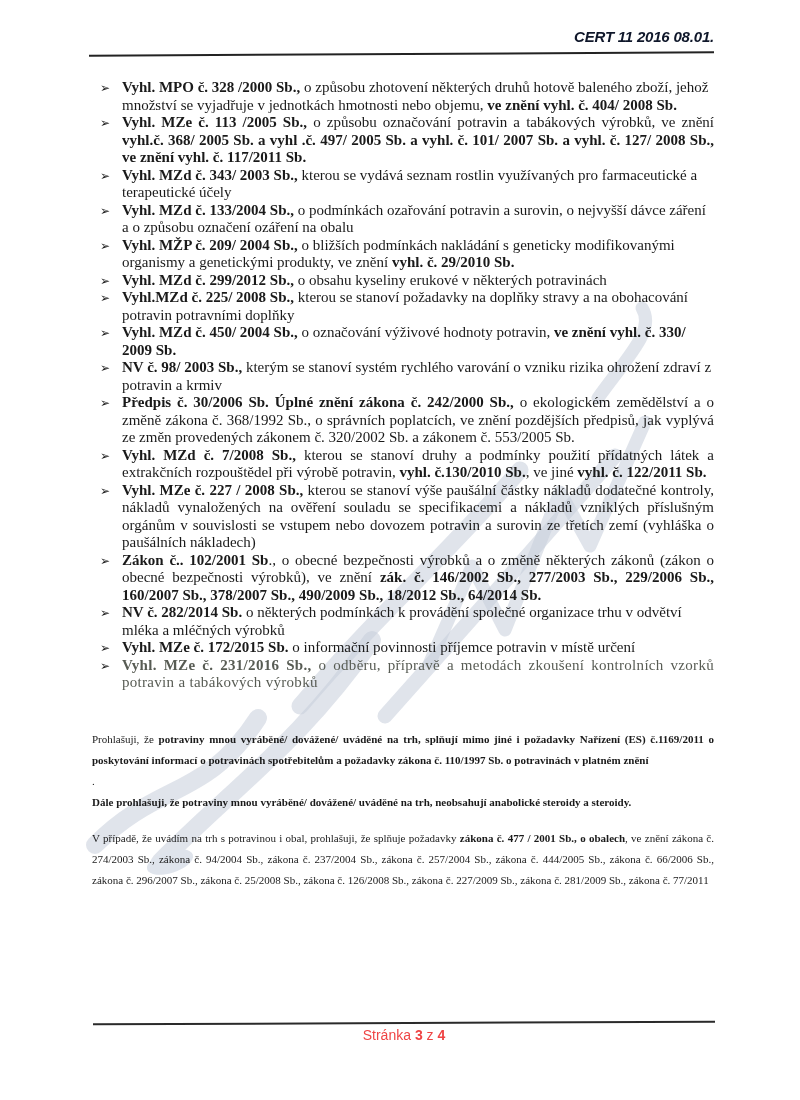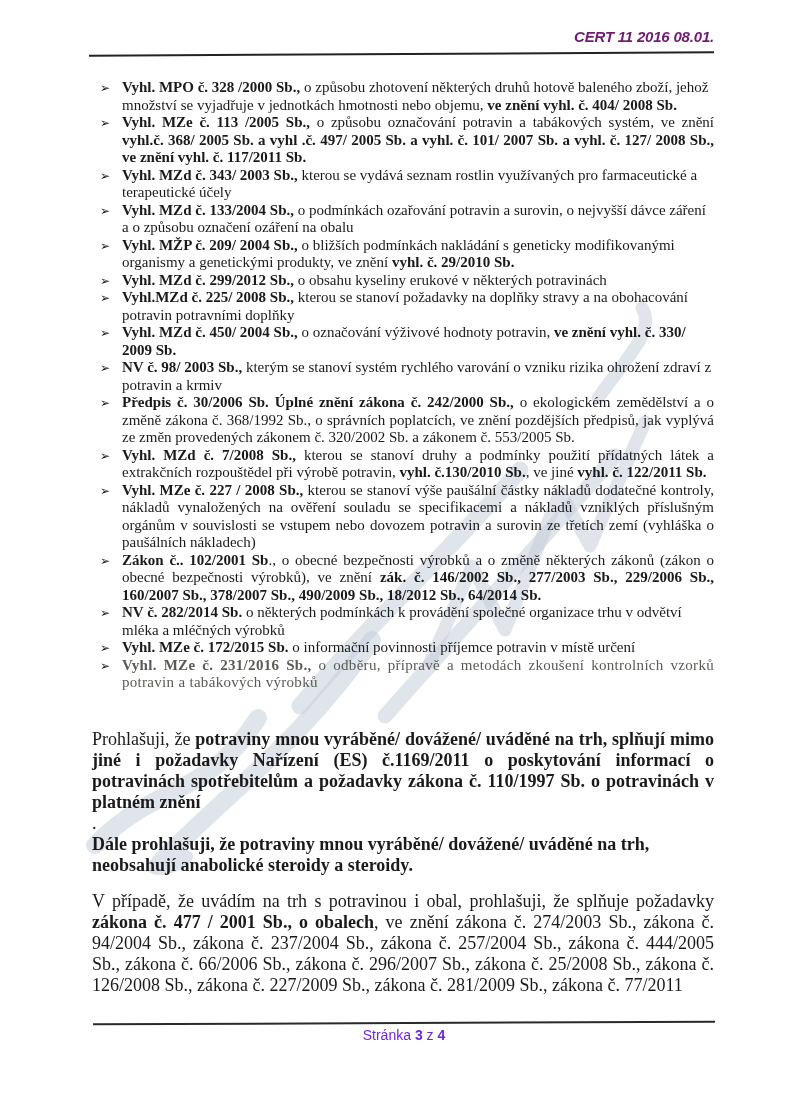--- a/index.html
+++ b/index.html
@@ -8,57 +8,57 @@
     background:#ffffff; overflow:hidden;
     font-family:"Liberation Serif", serif; color:#1a1a1a;
   }
   .watermark { position:absolute; left:0; top:0; z-index:0; pointer-events:none; }
   .content-layer { position:absolute; inset:0; z-index:1; }
 
   .header-title {
     position:absolute; top:28px; right:86px;
     font-family:"Liberation Sans", sans-serif;
     font-style:italic; font-weight:700; font-size:15px; letter-spacing:-0.2px;
-    color:#701a75;
+    color:#0f172a;
   }
   .header-rule {
     position:absolute; top:53px; left:89px; right:86px; height:2px;
     background:#232323; transform:rotate(-0.3deg);
   }
 
   ul.reg-list {
     position:absolute; top:79px; left:100px; right:86px;
     margin:0; padding:0; list-style:none;
     font-size:15px; line-height:17.5px;
   }
   ul.reg-list li { position:relative; padding-left:22px; margin:0; }
   ul.reg-list li.justify { text-align:justify; }
   ul.reg-list li.faint { color:#585c54; letter-spacing:0.3px; }
   ul.reg-list .bullet {
     position:absolute; left:0; top:1px; font-size:12px; line-height:17px; color:#1a1a1a;
   }
 
   .paras {
     position:absolute; top:729px; left:92px; right:86px;
-    font-size:18px; line-height:21px;
+    font-size:11px; line-height:21px;
   }
   .paras p { margin:0; }
   .paras p.justify { text-align:justify; }
   .paras p.gap-s { margin-top:11px; }
   .paras p.gap-m { margin-top:15px; }
 
   .b { font-weight:700; }
 
   .footer-rule {
     position:absolute; top:1022px; left:93px; right:85px; height:2px;
     background:#2a2a2a; transform:rotate(-0.25deg);
   }
   .footer-text {
     position:absolute; top:1027px; left:93px; right:85px; text-align:center;
-    font-family:"Liberation Sans", sans-serif; font-size:14px; color:#6d28d9;
+    font-family:"Liberation Sans", sans-serif; font-size:14px; color:#ef4444;
   }
 </style>
 </head>
 <body>
 
 <div class="page">
 
   <svg class="watermark" width="800" height="1100" viewBox="0 0 800 1100">
     <g fill="none" stroke="#c6cedb" stroke-opacity="0.55" stroke-linecap="round" stroke-linejoin="round">
       <path d="M95 845 C 160 780, 205 800, 258 718" stroke-width="18"></path>
@@ -71,21 +71,21 @@
     </g>
   </svg>
 
   <div class="content-layer">
 
     <div class="header-title">CERT 11 2016 08.01.</div>
     <div class="header-rule"></div>
 
     <ul class="reg-list">
         <li><span class="bullet">➢</span><span class="b">Vyhl. MPO č. 328 /2000 Sb.,</span><span> o způsobu zhotovení některých druhů hotově baleného zboží, jehož množství se vyjadřuje v jednotkách hmotnosti nebo objemu, </span><span class="b">ve znění vyhl. č. 404/ 2008 Sb.</span></li>
-        <li class="justify"><span class="bullet">➢</span><span class="b">Vyhl. MZe č. 113 /2005 Sb.,</span><span> o způsobu označování potravin a tabákových systém, ve znění </span><span class="b">vyhl.č. 368/ 2005 Sb. a vyhl .č. 497/ 2005 Sb. a vyhl. č. 101/ 2007 Sb. a vyhl. č. 127/ 2008 Sb., ve znění vyhl. č. 117/2011 Sb.</span></li>
+        <li class="justify"><span class="bullet">➢</span><span class="b">Vyhl. MZe č. 113 /2005 Sb.,</span><span> o způsobu označování potravin a tabákových výrobků, ve znění </span><span class="b">vyhl.č. 368/ 2005 Sb. a vyhl .č. 497/ 2005 Sb. a vyhl. č. 101/ 2007 Sb. a vyhl. č. 127/ 2008 Sb., ve znění vyhl. č. 117/2011 Sb.</span></li>
         <li><span class="bullet">➢</span><span class="b">Vyhl. MZd č. 343/ 2003 Sb.,</span><span> kterou se vydává seznam rostlin využívaných pro farmaceutické a terapeutické účely</span></li>
         <li><span class="bullet">➢</span><span class="b">Vyhl. MZd č. 133/2004 Sb.,</span><span> o podmínkách ozařování potravin a surovin, o nejvyšší dávce záření a o způsobu označení ozáření na obalu</span></li>
         <li><span class="bullet">➢</span><span class="b">Vyhl. MŽP č. 209/ 2004 Sb.,</span><span> o bližších podmínkách nakládání s geneticky modifikovanými organismy a genetickými produkty, ve znění </span><span class="b">vyhl. č. 29/2010 Sb.</span></li>
         <li><span class="bullet">➢</span><span class="b">Vyhl. MZd č. 299/2012 Sb.,</span><span> o obsahu kyseliny erukové v některých potravinách</span></li>
         <li><span class="bullet">➢</span><span class="b">Vyhl.MZd č. 225/ 2008 Sb.,</span><span> kterou se stanoví požadavky na doplňky stravy a na obohacování potravin potravními doplňky</span></li>
         <li><span class="bullet">➢</span><span class="b">Vyhl. MZd č. 450/ 2004 Sb.,</span><span> o označování výživové hodnoty potravin, </span><span class="b">ve znění vyhl. č. 330/ 2009 Sb.</span></li>
         <li><span class="bullet">➢</span><span class="b">NV č. 98/ 2003 Sb.,</span><span> kterým se stanoví systém rychlého varování o vzniku rizika ohrožení zdraví z potravin a krmiv</span></li>
         <li class="justify"><span class="bullet">➢</span><span class="b">Předpis č. 30/2006 Sb. Úplné znění zákona č. 242/2000 Sb.,</span><span> o ekologickém zemědělství a o změně zákona č. 368/1992 Sb., o správních poplatcích, ve znění pozdějších předpisů, jak vyplývá ze změn provedených zákonem č. 320/2002 Sb. a zákonem č. 553/2005 Sb.</span></li>
         <li class="justify"><span class="bullet">➢</span><span class="b">Vyhl. MZd č. 7/2008 Sb.,</span><span> kterou se stanoví druhy a podmínky použití přídatných látek a extrakčních rozpouštědel při výrobě potravin, </span><span class="b">vyhl. č.130/2010 Sb.</span><span>, ve jiné </span><span class="b">vyhl. č. 122/2011 Sb.</span></li>
         <li class="justify"><span class="bullet">➢</span><span class="b">Vyhl. MZe č. 227 / 2008 Sb.,</span><span> kterou se stanoví výše paušální částky nákladů dodatečné kontroly, nákladů vynaložených na ověření souladu se specifikacemi a nákladů vzniklých příslušným orgánům v souvislosti se vstupem nebo dovozem potravin a surovin ze třetích zemí (vyhláška o paušálních nákladech)</span></li>

